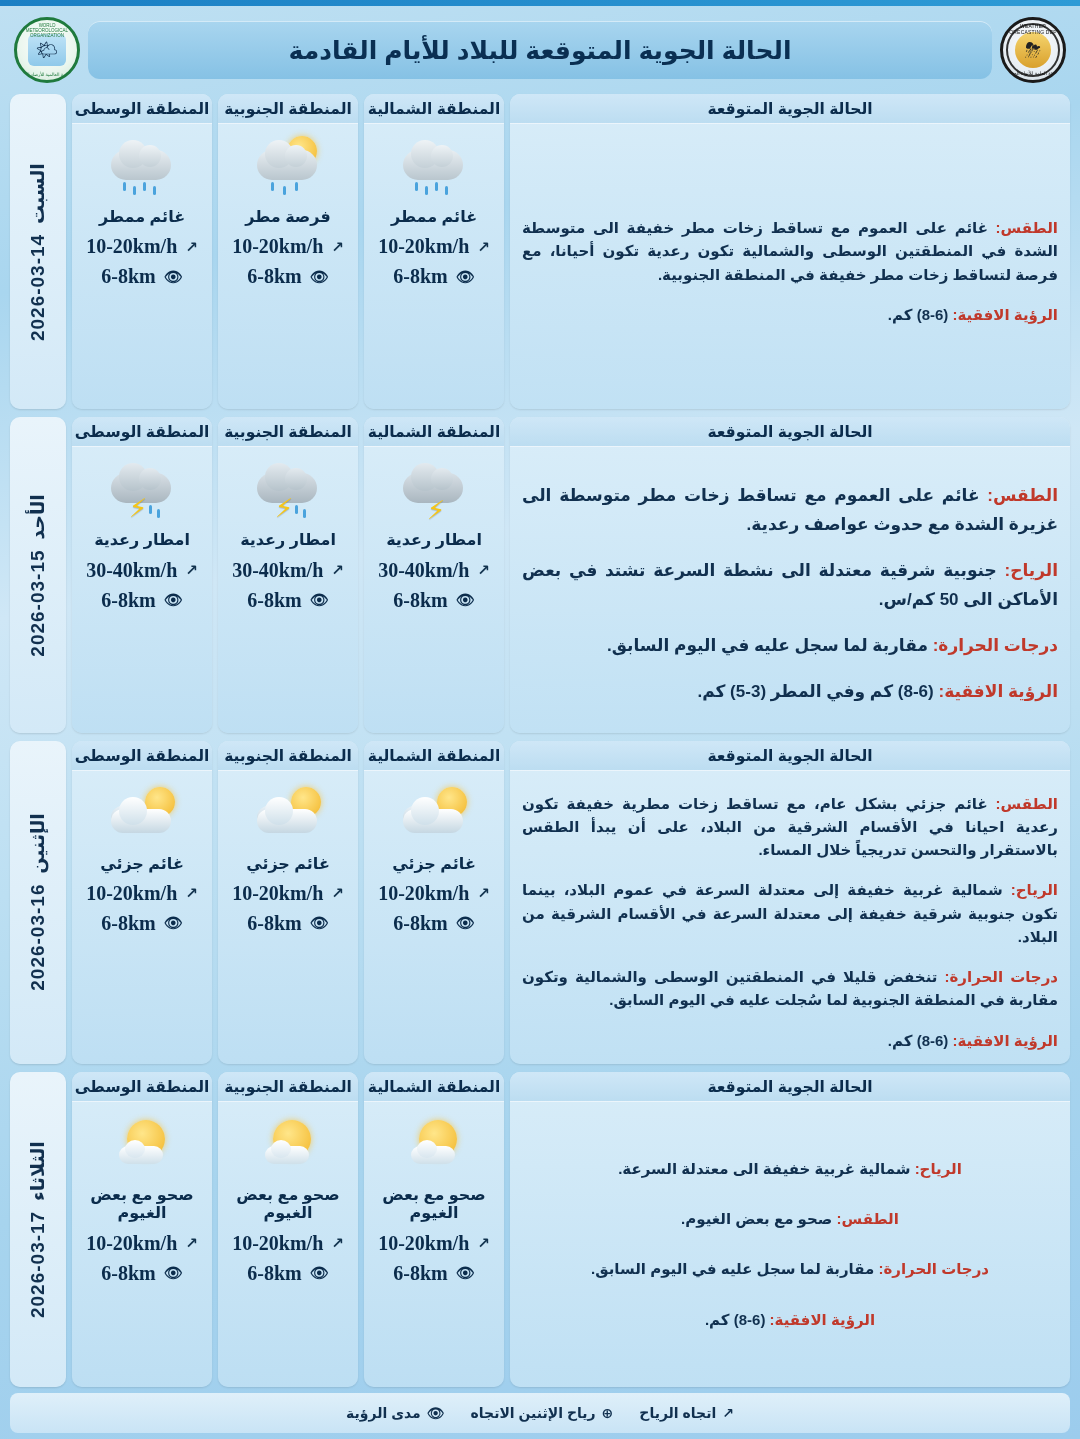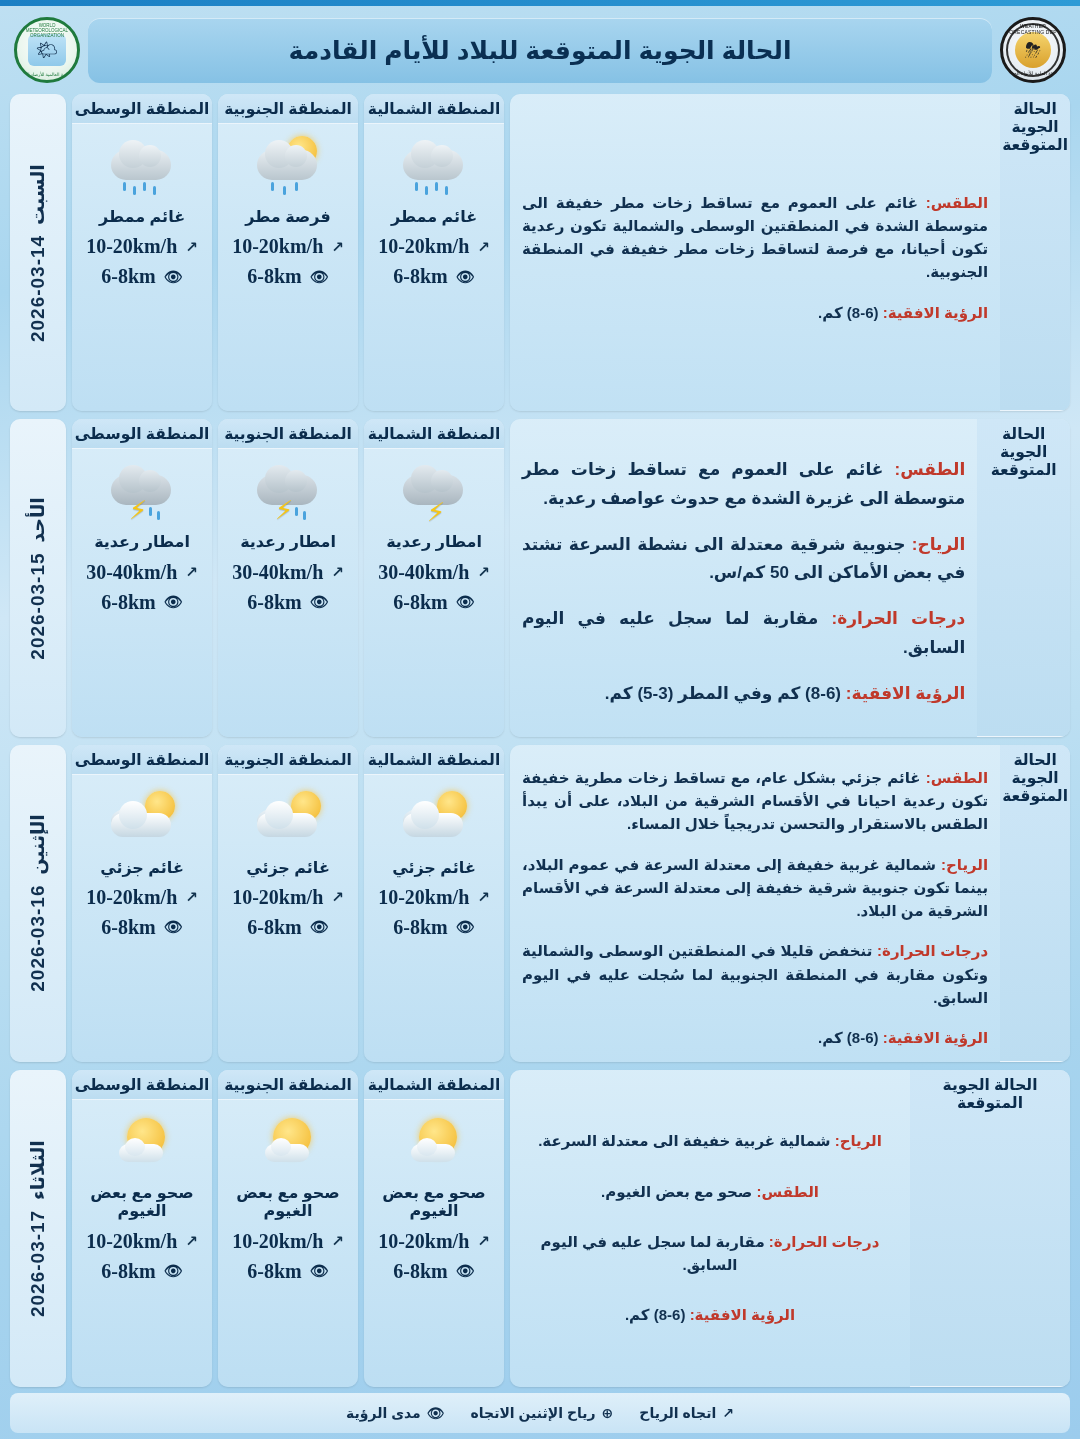--- a/index.html
+++ b/index.html
@@ -73,21 +73,21 @@
   }
   .logo-right .rbtxt {
     position:absolute; bottom:3px; left:0; right:0; text-align:center;
     font-size:4.5px; color:#1f7a3d;
   }
   .title-bar {
     flex: 1 1 auto;
     background: linear-gradient(180deg, rgba(168,213,239,.95), rgba(131,192,228,.95));
     border-radius: 12px;
     display:flex; align-items:center; justify-content:center;
-    height: 65px;
+    height: 58px;
     box-shadow: inset 0 1px 0 rgba(255,255,255,.5);
   }
   .title-bar h1 {
     margin:0; font-size: 25px; font-weight: bold; color:#0a2f52;
   }
 
   .rows { flex: 1 1 auto; display:flex; flex-direction:column; gap: 8px; }
 
   .day-row {
     display: flex; gap: 6px; align-items: stretch;
@@ -143,21 +143,21 @@
   }
   .metric .val { font-family:"Liberation Serif", serif; font-size: 20px; }
   .arrow-ico { font-size: 15px; color:#12334f; display:inline-block; }
   .eye-ico { display:inline-block; }
 
   .forecast-card {
     flex: 1 1 auto;
     background: linear-gradient(180deg, rgba(219,238,249,.95), rgba(193,225,244,.95));
     border-radius: 10px;
     box-shadow: 0 1px 2px rgba(0,0,0,.10);
-    display:flex; flex-direction:row;
+    display:flex; flex-direction:column;
     overflow:hidden;
   }
   .forecast-head {
     text-align:center; font-weight:bold; font-size:15.5px; color:#0b2c4c;
     padding:6px 2px 5px 2px;
     background: linear-gradient(180deg,#cfe7f7,#bcddf1);
     border-bottom:1px solid rgba(255,255,255,.6);
   }
   .forecast-body {
     padding: 8px 12px; font-size: 15px; line-height: 1.55;

